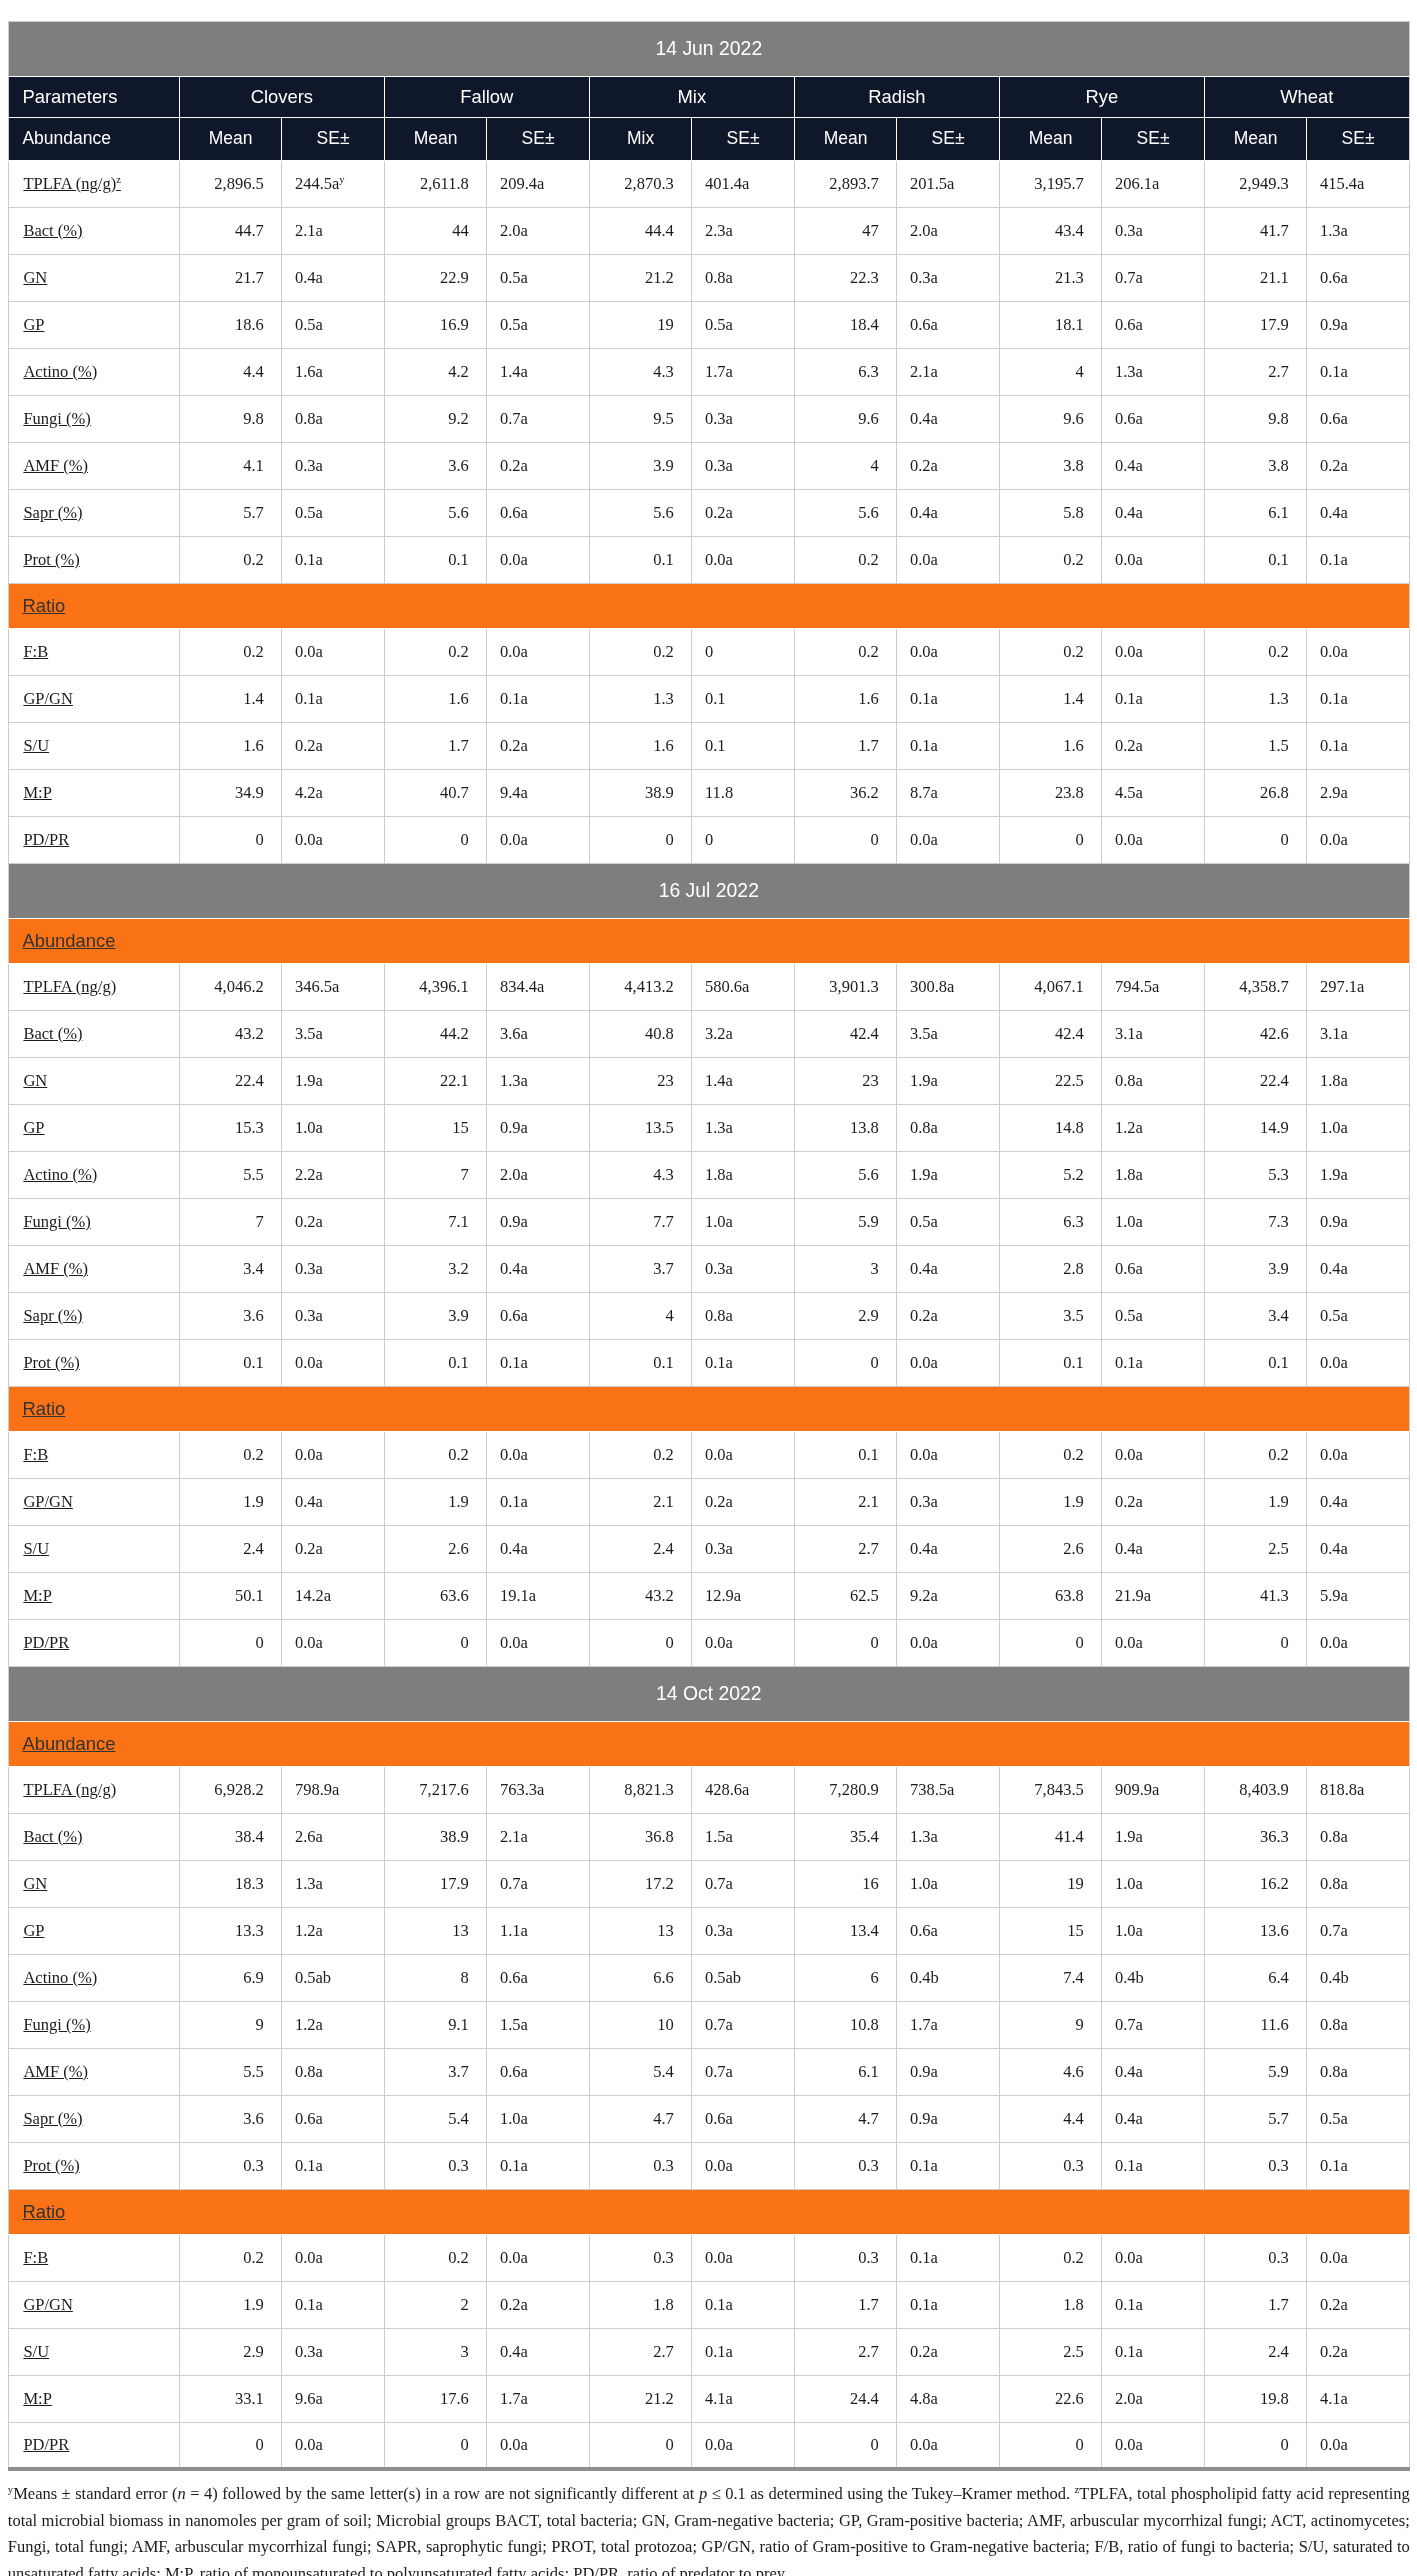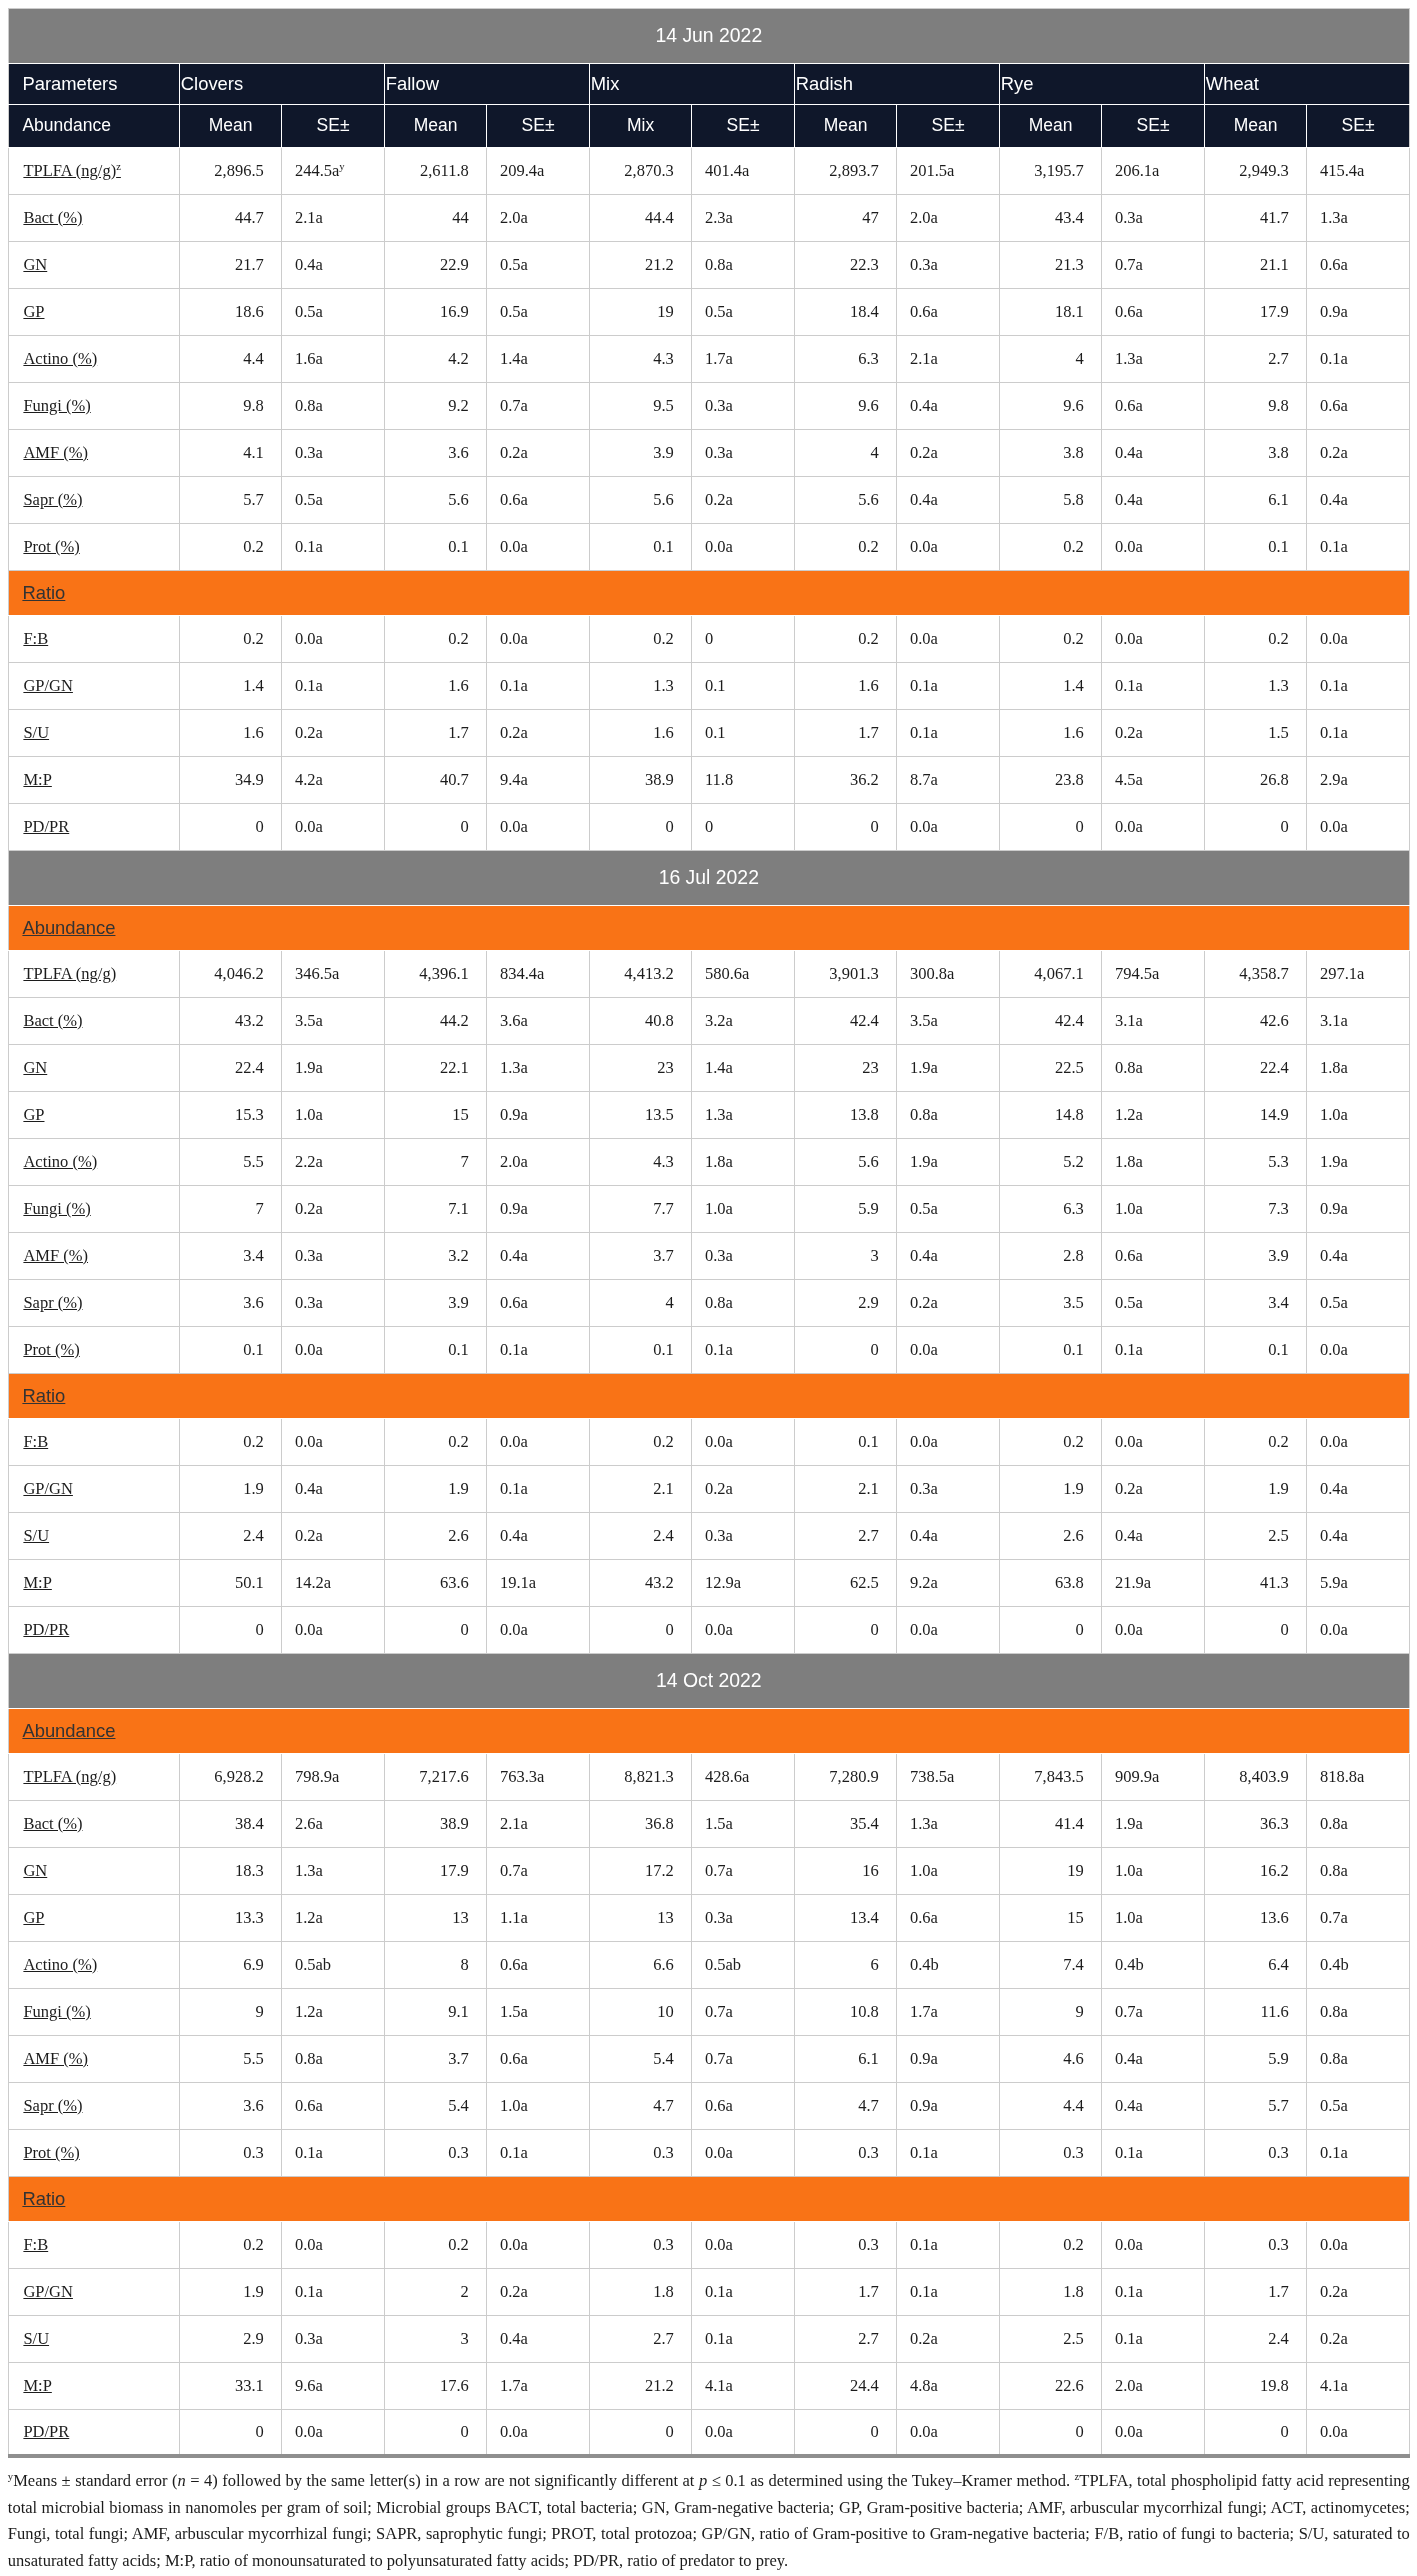--- a/index.html
+++ b/index.html
@@ -1,27 +1,27 @@
 <!DOCTYPE html>
 <html><head>
 <meta charset="utf-8">
 <style>
   html,body{margin:0;padding:0;background:#ffffff;}
   body{width:1417px;font-family:"Liberation Sans",sans-serif;}
   .wrap{padding:7.8px 7.8px 0 7.8px;}
   table.plfa{width:1402px;border-collapse:collapse;table-layout:fixed;
-    border:1px solid #cccccc;border-bottom:4.9px solid #8f8f8f;}
+    border:1px solid #cccccc;border-bottom:4.9px solid #8f8f8f;margin-top:13px;}
   td{box-sizing:border-box;overflow:hidden;white-space:nowrap;}
   
   tr.row-date td{background:#7e7e7e;color:#ffffff;text-align:center;
     font:400 19.4px "Liberation Sans",sans-serif;height:55px;border-bottom:1.9px solid #ffffff;}
   
   tr.row-group td, tr.row-sub td{background:#0f172a;color:#ffffff;}
   tr.row-group td{height:41px;font:400 18.4px "Liberation Sans",sans-serif;
-    border-left:1.9px solid #ffffff;border-bottom:1.9px solid #ffffff;}
+    text-align:center;border-left:1.9px solid #ffffff;border-bottom:1.9px solid #ffffff;}
   tr.row-sub td{height:43px;font:400 17.5px "Liberation Sans",sans-serif;
     text-align:center;border-left:1.9px solid #ffffff;border-bottom:1.9px solid #ffffff;}
   tr.row-group td.param-h, tr.row-sub td.param-h{
     text-align:left;padding-left:13.6px;border-left:none;}
   
   tr.row-band td{background:#f97316;color:#333333;height:45px;
     font:400 18.4px "Liberation Sans",sans-serif;text-align:left;padding-left:13.6px;
     border-top:1.9px solid #ffffff;border-bottom:1.9px solid #ffffff;text-decoration:underline;}
   
   tr.row-data td{background:#ffffff;border:1px solid #cccccc;height:47px;

